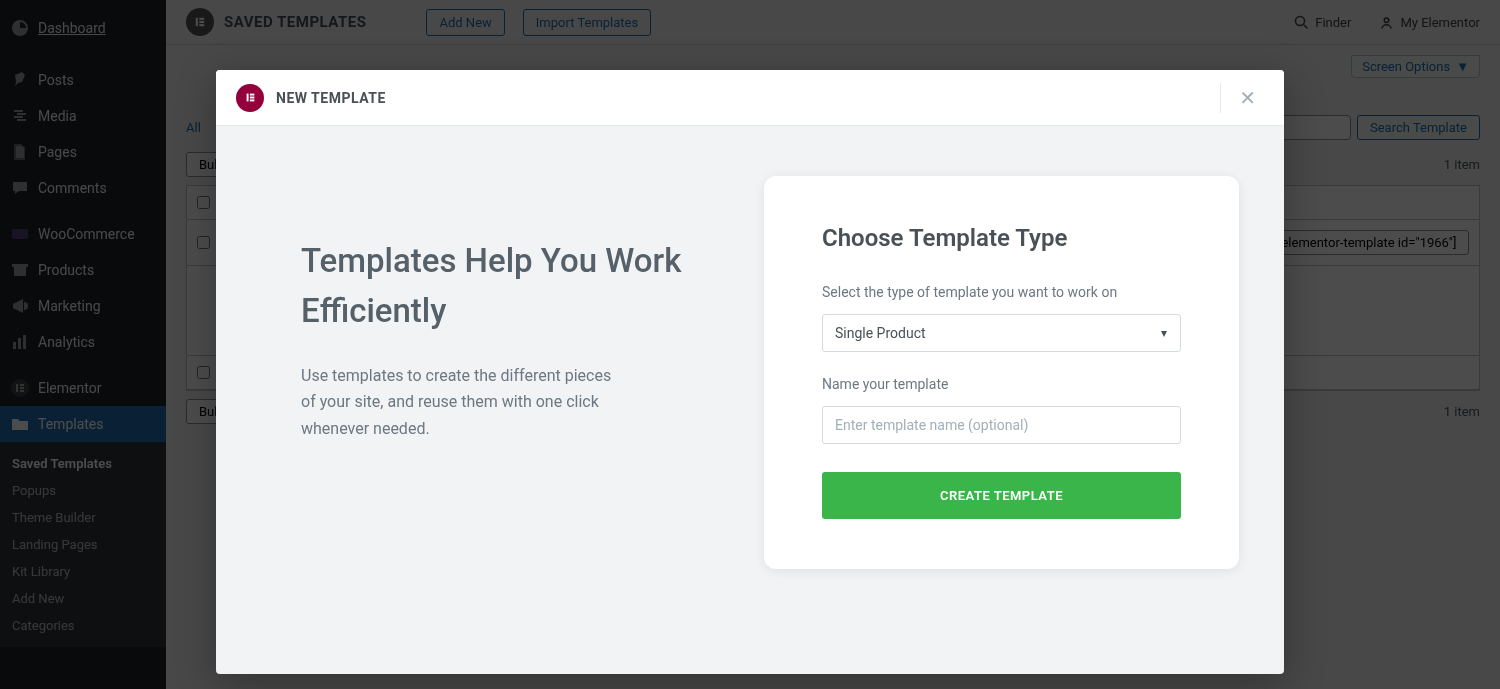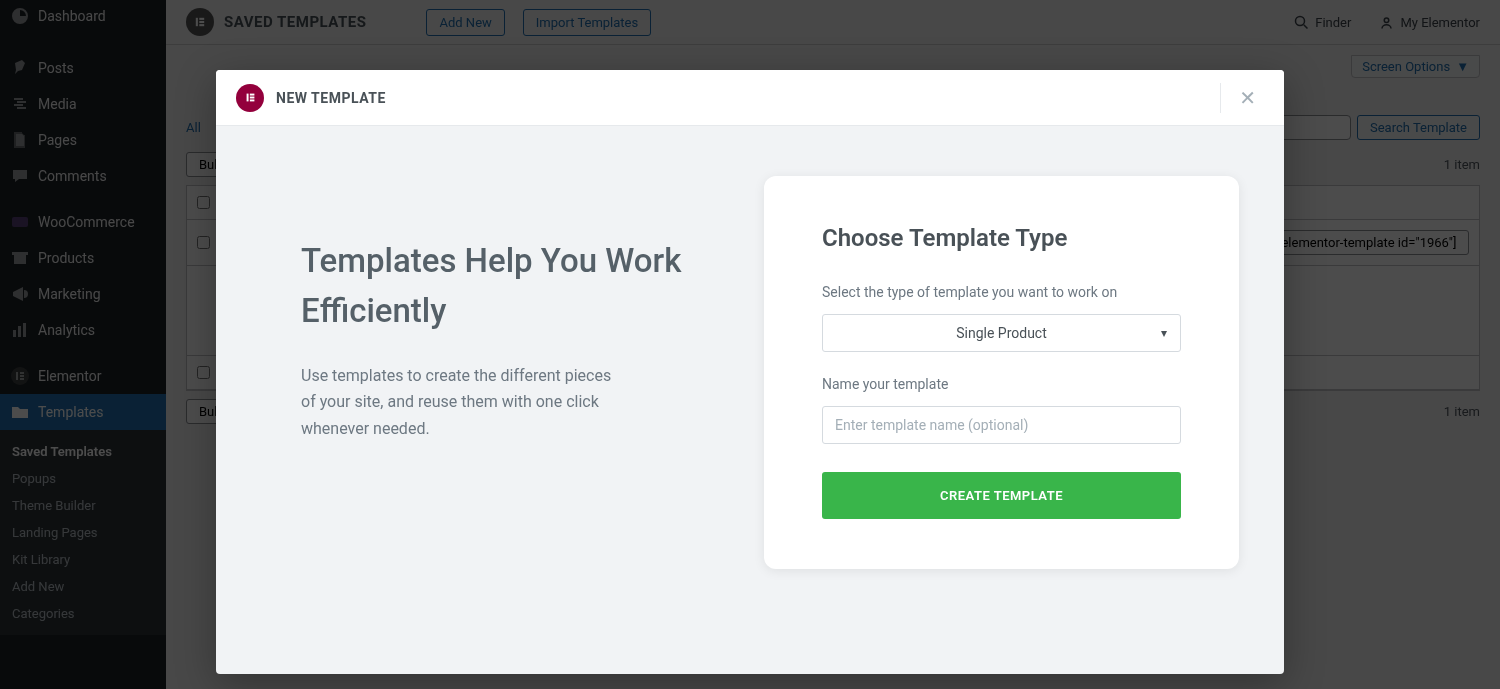--- a/index.html
+++ b/index.html
@@ -1,20 +1,20 @@
 <!DOCTYPE html>
 <html><head>
   <meta charset="utf-8">
   <style>
     * { margin: 0; padding: 0; box-sizing: border-box; font-family: -apple-system, BlinkMacSystemFont, "Segoe UI", Roboto, sans-serif; }
     body { width: 1500px; height: 689px; overflow: hidden; background: #f0f0f1; position: relative; }
     
     .sidebar { position: absolute; left: 0; top: 0; width: 166px; height: 689px; background: #1d2327; color: #f0f0f1; }
     .sidebar-item { display: flex; align-items: center; padding: 8px 8px 8px 10px; color: #f0f0f1; cursor: pointer; font-size: 14px; }
-    .sidebar-item.first { padding-top: 6px; padding-bottom: 14px; font-weight: 400; }
+    .sidebar-item.first { padding-top: 18px; padding-bottom: 14px; font-weight: 400; text-decoration: underline; }
     .sidebar-item.active { background: #2271b1; color: #fff; font-weight: 400; position: relative; }
     .sidebar-item.active::after { content: ''; position: absolute; right: -8px; top: 50%; transform: translateY(-50%); border: 8px solid transparent; border-right-color: #f0f0f1; }
     .sidebar-icon { width: 20px; height: 20px; margin-right: 8px; display: flex; align-items: center; justify-content: center; opacity: 0.6; }
     .sidebar-item.active .sidebar-icon { opacity: 1; }
     .sidebar-sub { background: #2c3338; padding: 8px 0; }
     .sidebar-sub-item { padding: 6px 12px; font-size: 13px; color: rgba(240,246,252,0.7); cursor: pointer; }
     .sidebar-sub-item.current { color: #fff; font-weight: 600; }
     .sidebar-gap { height: 10px; }
     
     .main { position: absolute; left: 166px; top: 0; right: 0; height: 689px; background: #f0f0f1; }
@@ -48,21 +48,21 @@
     .modal-title { font-size: 14px; font-weight: 700; color: #495157; letter-spacing: 0.5px; }
     .modal-close { margin-left: auto; font-size: 20px; color: #a4afb7; cursor: pointer; padding: 0 8px; border-left: 1px solid #e6e9ec; height: 30px; display: flex; align-items: center; padding-left: 18px; }
     .modal-body { display: flex; min-height: 548px; }
     .modal-left { flex: 1; padding: 110px 70px 40px 85px; }
     .modal-left h2 { font-size: 33px; font-weight: 500; color: #556068; line-height: 1.5; margin-bottom: 28px; }
     .modal-left p { font-size: 16px; color: #6d7882; line-height: 1.65; max-width: 320px; }
     .modal-right { width: 475px; padding: 50px 0 50px 0; display: flex; justify-content: center; align-items: flex-start; margin-right: 45px; }
     .form-card { background: #fff; width: 100%; border-radius: 12px; box-shadow: 0 2px 12px rgba(0,0,0,0.08); padding: 48px 58px 50px 58px; }
     .form-card h3 { font-size: 24px; font-weight: 600; color: #495157; margin-bottom: 32px; }
     .form-label { font-size: 14px; color: #6d7882; margin-bottom: 14px; display: block; }
-    .form-select { width: 100%; border: 1px solid #d5dadf; border-radius: 3px; padding: 10px 12px; font-size: 14px; color: #495157; margin-bottom: 24px; background: #fff; appearance: none; position: relative; text-align: center; }
+    .form-select { width: 100%; border: 1px solid #d5dadf; border-radius: 3px; padding: 10px 12px; font-size: 14px; color: #495157; margin-bottom: 24px; background: #fff; appearance: none; position: relative; }
     .select-wrap { position: relative; margin-bottom: 24px; }
     .select-wrap::after { content: '▾'; position: absolute; right: 14px; top: 50%; transform: translateY(-50%); color: #495157; font-size: 12px; pointer-events: none; }
     .select-wrap .form-select { margin-bottom: 0; }
     .form-input { width: 100%; border: 1px solid #d5dadf; border-radius: 3px; padding: 10px 12px; font-size: 14px; color: #495157; margin-bottom: 28px; }
     .form-input::placeholder { color: #a4afb7; }
     .create-btn { width: 100%; background: #39b54a; color: #fff; border: none; border-radius: 3px; padding: 16px; font-size: 13px; font-weight: 600; letter-spacing: 0.5px; cursor: pointer; }
     
     svg { display: block; }
   </style>
 </head>

